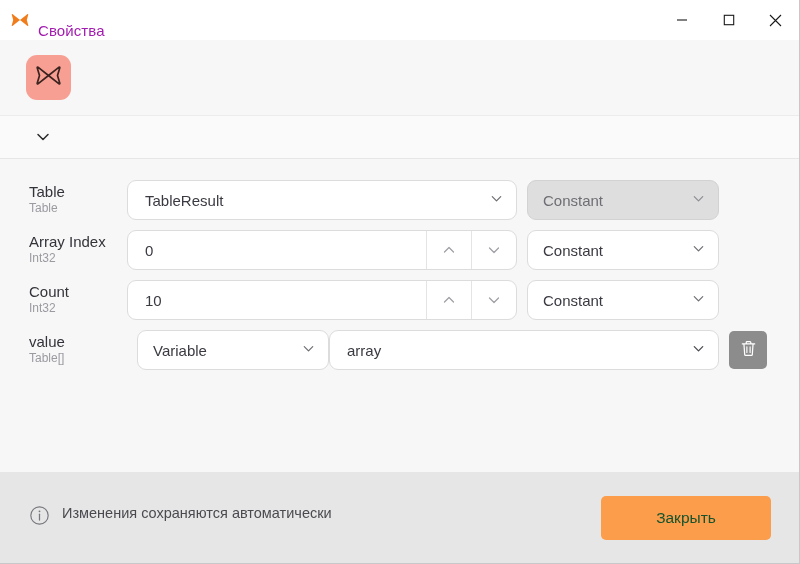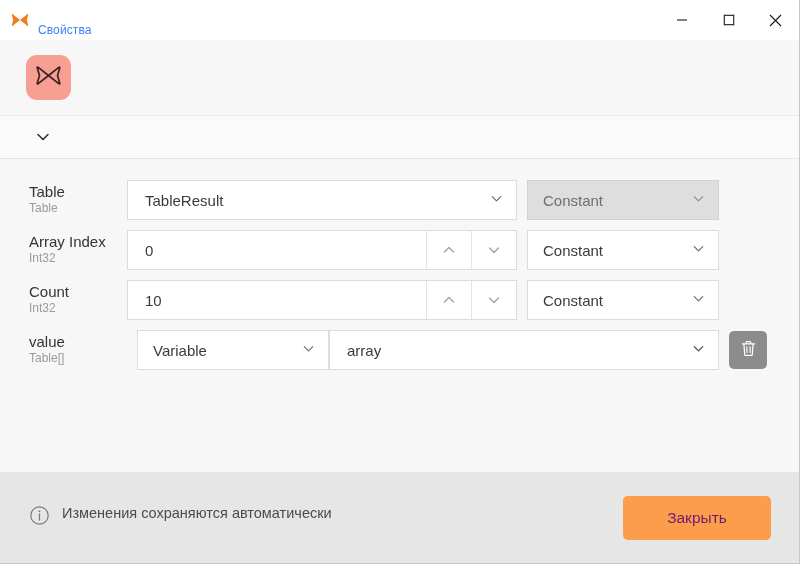--- a/index.html
+++ b/index.html
@@ -41,22 +41,22 @@
     align-items: center;
     padding-left: 11px;
     gap: 9px;
   }
   .title-icon {
     width: 18px;
     height: 18px;
     display: block;
   }
   .titlebar-text {
-    font-size: 12px;
-    color: #3b82f6;
+    font-size: 15px;
+    color: #a21caf;
     letter-spacing: .1px;
     margin-top: 20px;
   }
   .winbtns {
     position: absolute;
     right: 0;
     top: 0;
     height: 40px;
     display: flex;
   }
@@ -151,21 +151,21 @@
     color: #9a9aa0;
     margin-top: 1px;
   }
 
   
   .field {
     height: 40px;
     box-sizing: border-box;
     background: #ffffff;
     border: 1px solid #dcdcdc;
-    border-radius: 0;
+    border-radius: 9px;
     display: flex;
     align-items: center;
   }
   .combo {
     width: 390px;
     flex: 0 0 390px;
     justify-content: space-between;
     padding: 0 12px 0 17px;
   }
   .combo .val {
@@ -242,28 +242,28 @@
   .footer-note {
     display: flex;
     align-items: flex-start;
     gap: 12px;
   }
   .footer-note .txt {
     font-size: 14.5px;
     color: #4a4a50;
   }
   .close-btn {
-    width: 148px;
+    width: 170px;
     height: 44px;
     background: #fb9d4b;
     border: none;
     border-radius: 5px;
     font-family: "Liberation Sans", sans-serif;
     font-size: 15.5px;
-    color: #701a75;
+    color: #14532d;
     cursor: default;
   }
 </style>
 </head>
 <body>
 
 <div class="window">
 
   <div class="titlebar">
     <div class="titlebar-left">

